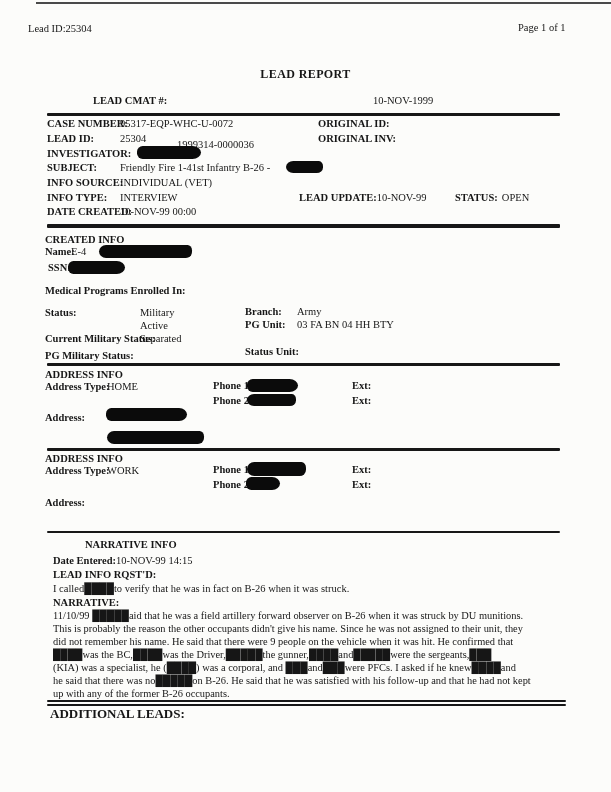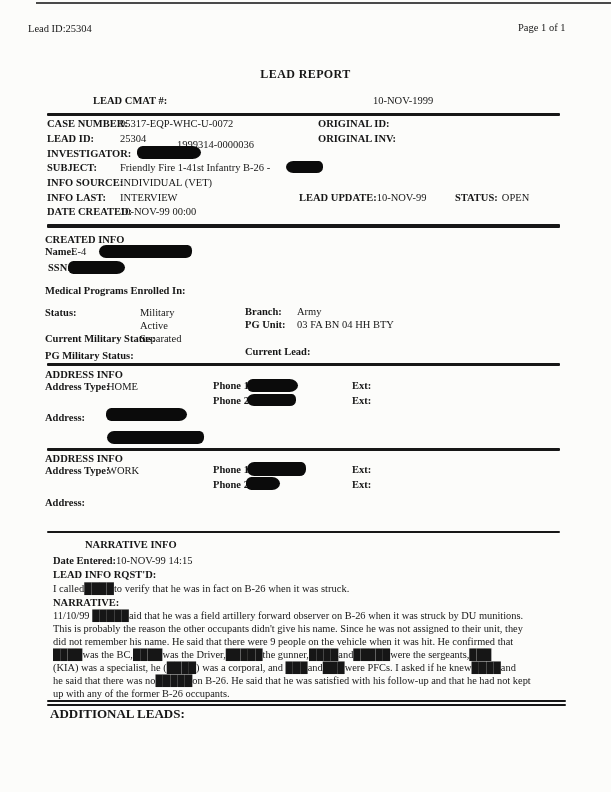--- a/index.html
+++ b/index.html
@@ -48,21 +48,21 @@
   <span class="t b" style="left:47px;top:147.5px;">INVESTIGATOR:</span>
   <div class="rd r1" style="left:137px;top:146px;width:64px;height:12.5px;"></div>
 
   <span class="t b" style="left:47px;top:162px;">SUBJECT:</span>
   <span class="t" style="left:120px;top:162px;">Friendly Fire 1-41st Infantry B-26 -</span>
   <div class="rd r2" style="left:286px;top:161px;width:37px;height:12px;"></div>
 
   <span class="t b" style="left:47px;top:176.5px;">INFO SOURCE:</span>
   <span class="t" style="left:120px;top:176.5px;">INDIVIDUAL (VET)</span>
 
-  <span class="t b" style="left:47px;top:191.5px;">INFO LAST:</span>
+  <span class="t b" style="left:47px;top:191.5px;">INFO TYPE:</span>
   <span class="t" style="left:120px;top:191.5px;">INTERVIEW</span>
   <span class="t" style="left:299px;top:191.5px;"><span class="b">LEAD UPDATE:</span><span>10-NOV-99</span></span>
   <span class="t" style="left:455px;top:191.5px;"><span class="b">STATUS:</span><span class="vgap">OPEN</span></span>
 
   <span class="t b" style="left:47px;top:206px;">DATE CREATED:</span>
   <span class="t" style="left:120px;top:206px;">10-NOV-99 00:00</span>
 
   <div class="rule" style="left:47px;top:224px;width:513px;height:4px;"></div>
 
   <span class="t b" style="left:45px;top:233.5px;">CREATED INFO</span>
@@ -81,21 +81,21 @@
   <span class="t" style="left:297px;top:305.5px;">Army</span>
 
   <span class="t b" style="left:45px;top:319.5px;margin-top:30px;">PG Military Status:</span>
   <span class="t" style="left:140px;top:319.5px;">Active</span>
   <span class="t b" style="left:245px;top:318.5px;">PG Unit:</span>
   <span class="t" style="left:297px;top:318.5px;">03 FA BN 04 HH BTY</span>
 
   <span class="t b" style="left:45px;top:332.5px;">Current Military Status:</span>
   <span class="t" style="left:140px;top:332.5px;">Separated</span>
 
-  <span class="t b" style="left:245px;top:346px;">Current Lead:</span>
+  <span class="t b" style="left:245px;top:346px;">Status Unit:</span>
 
   <div class="rule" style="left:47px;top:363px;width:513px;height:3.2px;"></div>
 
   <span class="t b" style="left:45px;top:368.5px;">ADDRESS INFO</span>
   <span class="t b" style="left:45px;top:381px;">Address Type:</span>
   <span class="t" style="left:107px;top:381px;">HOME</span>
   <span class="t b" style="left:213px;top:380px;">Phone 1:</span>
   <div class="rd r1" style="left:247px;top:379px;width:51px;height:12.5px;"></div>
   <span class="t b" style="left:352px;top:380px;">Ext:</span>
 

